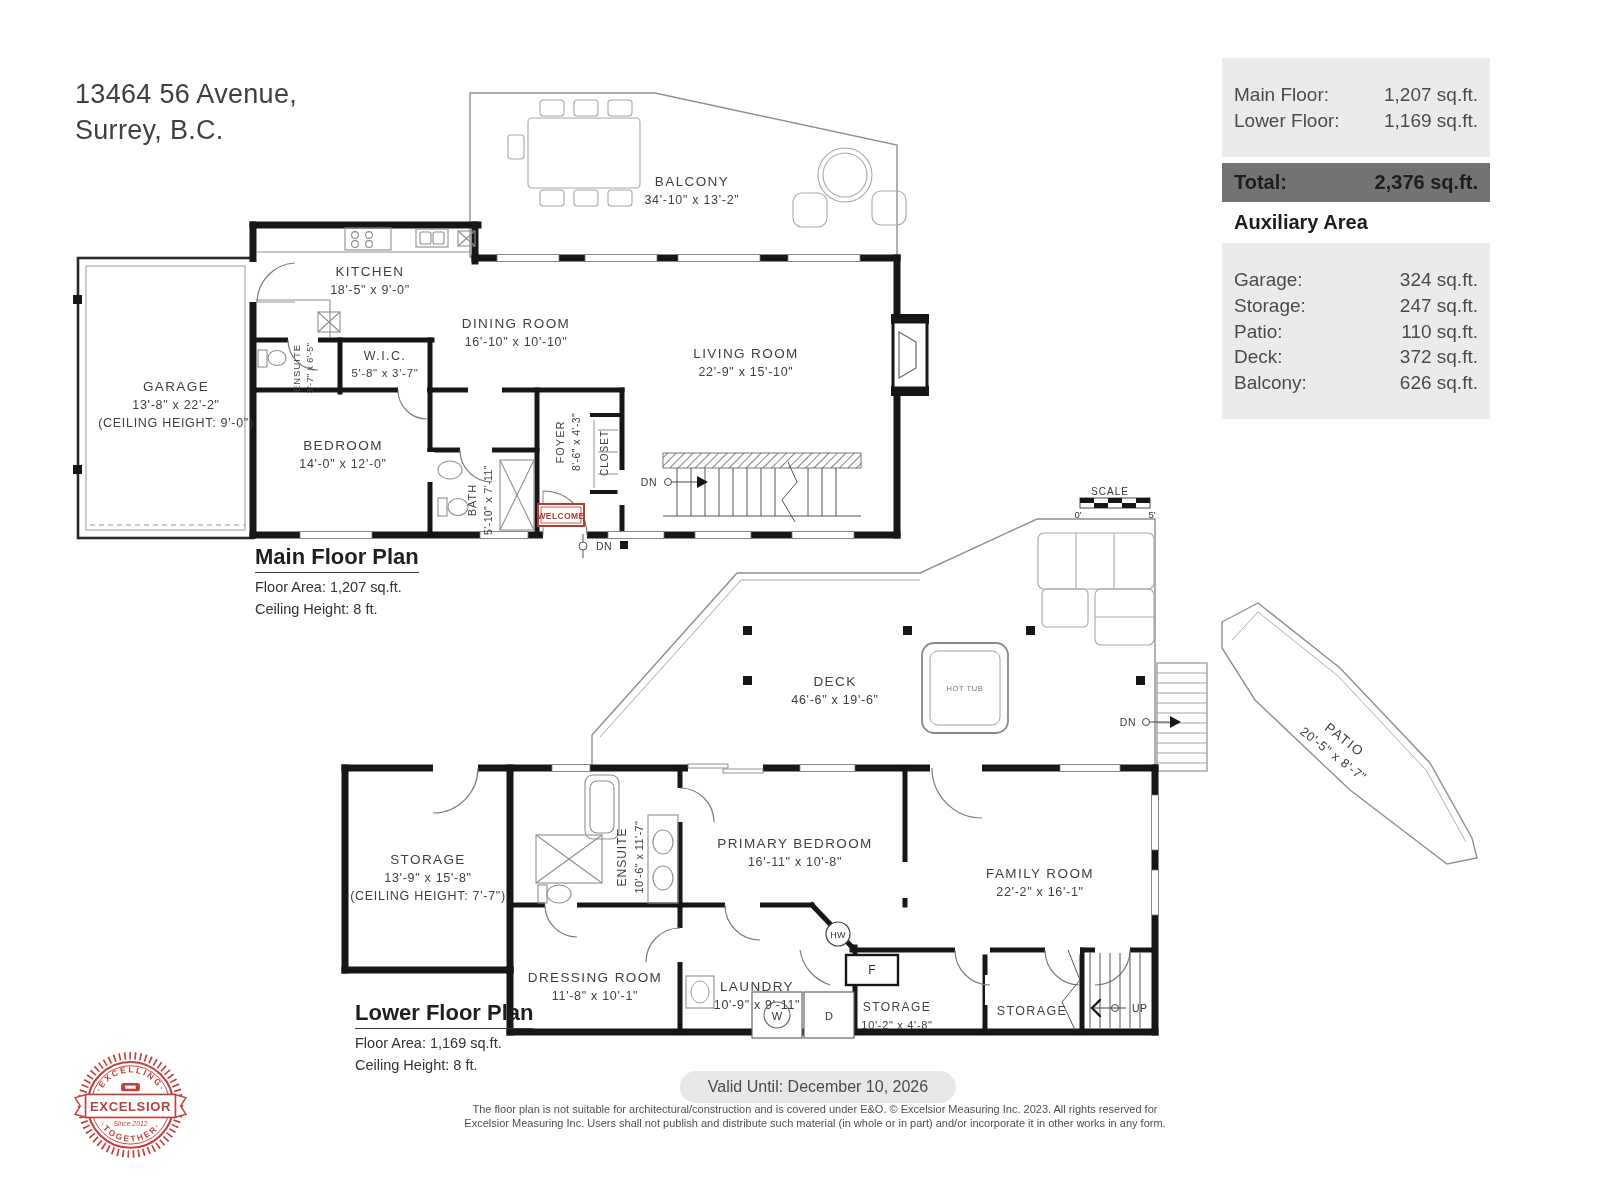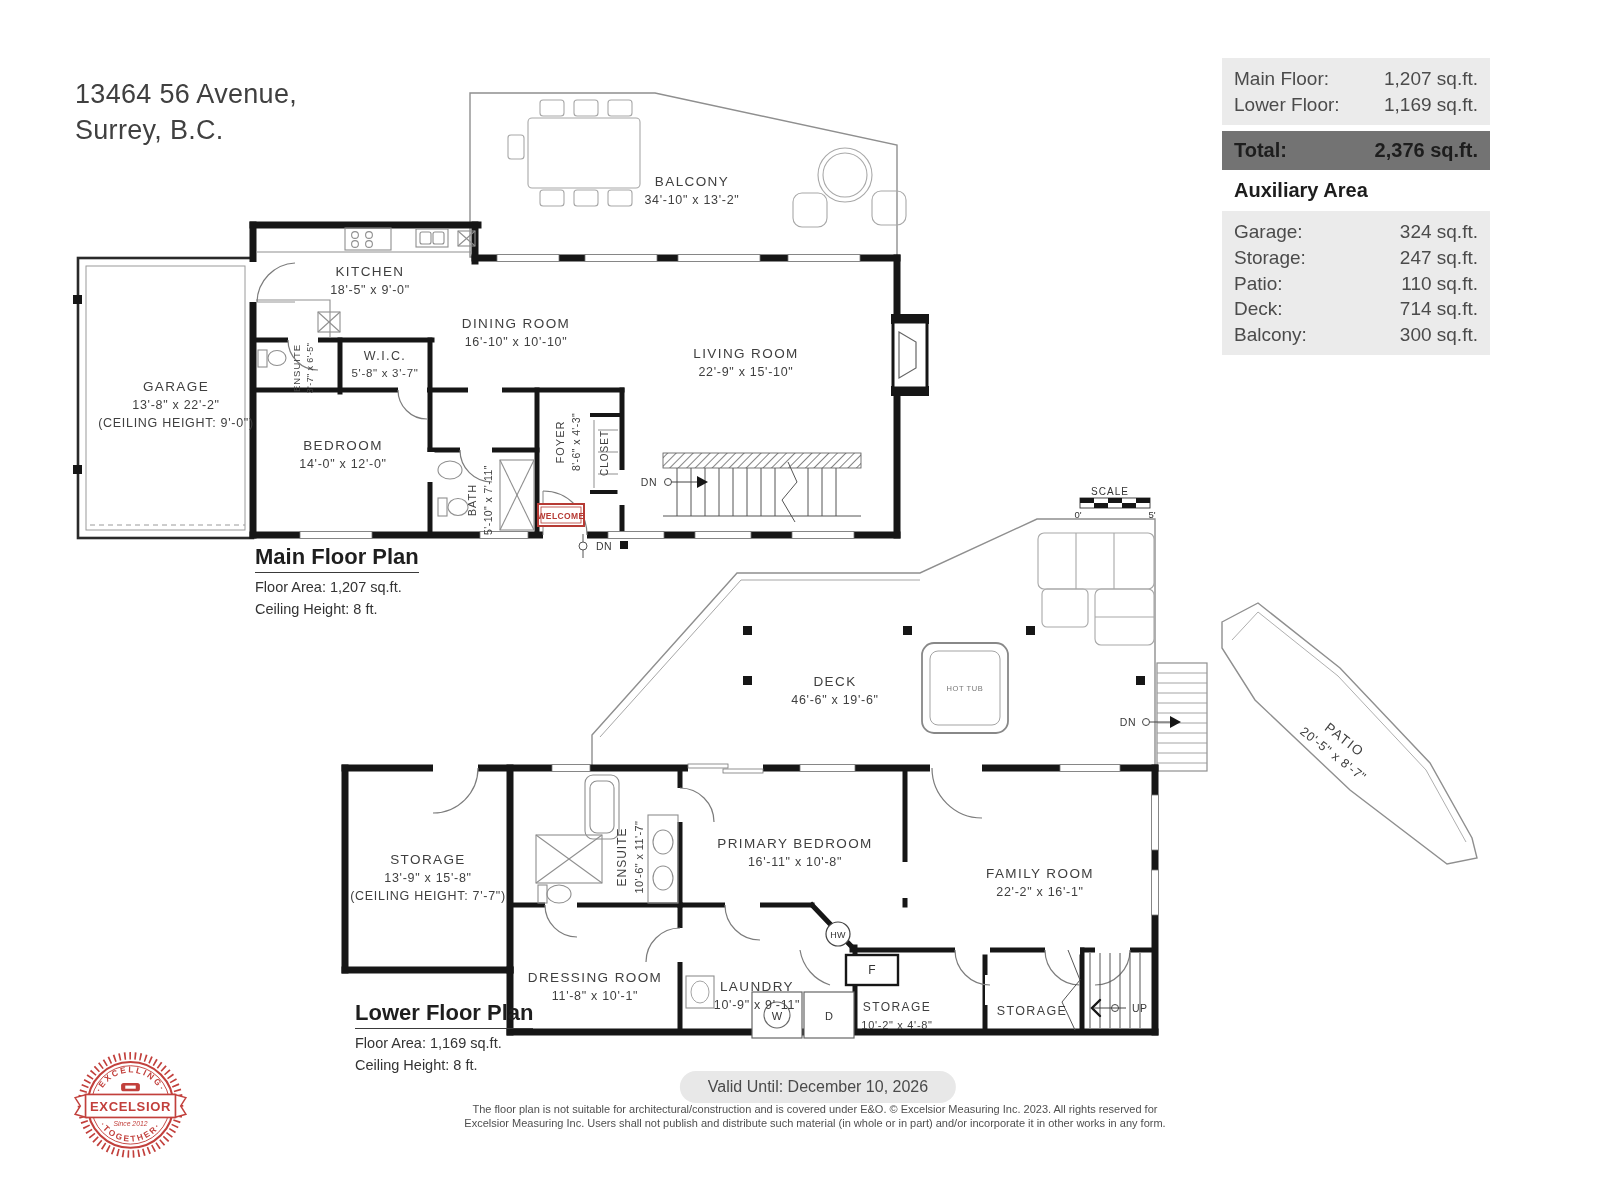--- a/index.html
+++ b/index.html
@@ -1,19 +1,19 @@
 <!DOCTYPE html>
 <html><head>
 <meta charset="utf-8">
 <style>
   html,body{margin:0;padding:0;background:#fff;font-family:"Liberation Sans",sans-serif;}
   .page{position:relative;width:1600px;height:1200px;background:#fff;overflow:hidden;}
   .addr{position:absolute;left:75px;top:32px;font-size:27px;color:#404040;line-height:1.35;letter-spacing:.3px;margin-top:44px;}
   .summary{position:absolute;left:1222px;top:58px;width:268px;font-size:19px;color:#4b4b4b;}
-  .sum-block{background:#ebebeb;padding:8px 12px;margin-bottom:6px;}
+  .sum-block{background:#ebebeb;padding:24px 12px;margin-bottom:6px;}
   .sum-row{display:flex;justify-content:space-between;line-height:1.35;}
   .sum-total{background:#737373;padding:8px 12px;margin-bottom:6px;display:flex;justify-content:space-between;font-weight:bold;color:#1d1d1d;font-size:20px;}
   .aux-title{font-weight:bold;color:#1d1d1d;font-size:20px;padding:3px 12px 9px 12px;}
   svg text{font-family:"Liberation Sans",sans-serif;}
   .room-label{font-size:13.5px;letter-spacing:1.4px;fill:#3f3f3f;text-anchor:middle;}
   .room-dims{font-size:12.5px;letter-spacing:.7px;fill:#3f3f3f;text-anchor:middle;}
   .v-label{font-size:11px;letter-spacing:1px;fill:#3f3f3f;text-anchor:middle;}
   .v-dims{font-size:10.5px;letter-spacing:.4px;fill:#3f3f3f;text-anchor:middle;}
   .mk{font-size:10.5px;letter-spacing:.5px;fill:#3a3a3a;}
   .tinytxt{font-size:7.5px;letter-spacing:.6px;fill:#777;text-anchor:middle;}
@@ -60,25 +60,25 @@
       <div class="sum-row">
         <span>Storage:</span>
         <span>247 sq.ft.</span>
       </div>
       <div class="sum-row">
         <span>Patio:</span>
         <span>110 sq.ft.</span>
       </div>
       <div class="sum-row">
         <span>Deck:</span>
-        <span>714 sq.ft.</span>
+        <span>372 sq.ft.</span>
       </div>
       <div class="sum-row">
         <span>Balcony:</span>
-        <span>300 sq.ft.</span>
+        <span>626 sq.ft.</span>
       </div>
     </div>
   </div>
 
   <svg class="abs" style="left:60px;top:85px;" width="880" height="480" viewBox="60 85 880 480">
     <defs>
       <pattern id="hatch" width="6" height="6" patternUnits="userSpaceOnUse" patternTransform="rotate(45)">
         <line x1="0" y1="0" x2="0" y2="6" stroke="#666" stroke-width="1.6"></line>
       </pattern>
     </defs>

